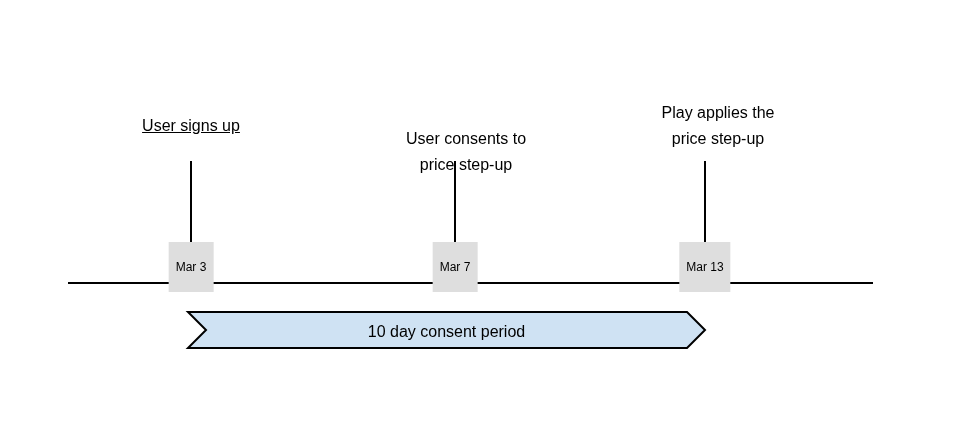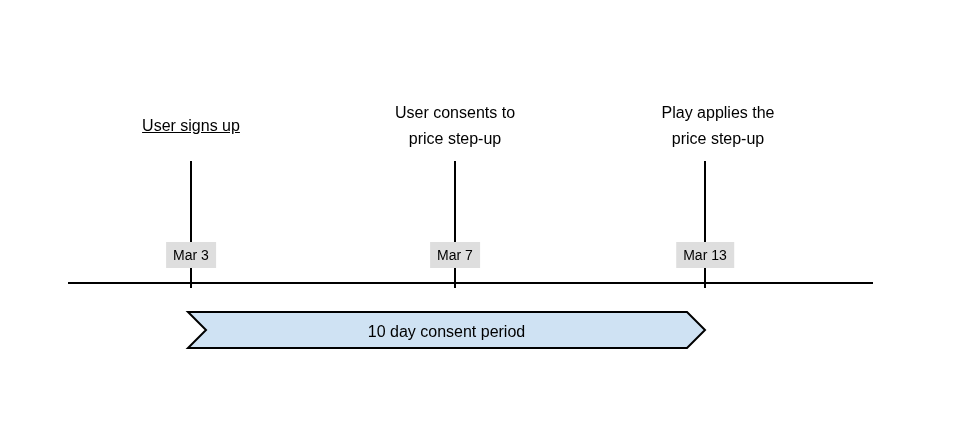--- a/index.html
+++ b/index.html
@@ -28,29 +28,29 @@
     height: 56px;
     display: flex;
     align-items: center;
     justify-content: center;
     text-align: center;
     white-space: pre-line;
     font-size: 16px;
     line-height: 26px;
   }
   .event.e0 { left: 81px; text-decoration: underline; }
-  .event.e1 { left: 345px; }
+  .event.e1 { left: 356px; margin-top: 26px; }
   .event.e2 { left: 608px; }
   .date {
     position: absolute;
     top: 242px;
     transform: translateX(-50%);
     background: var(--date_bg, #dedede);
-    padding: 1px 7px;
-    font-size: 14px;
+    padding: 13px 7px;
+    font-size: 12px;
     line-height: 24px;
     white-space: nowrap;
   }
   .date.d0 { left: 191px; }
   .date.d1 { left: 455px; text-align: right; }
   .date.d2 { left: 705px; }
   .banner-label {
     position: absolute;
     left: 206px;
     top: 312px;

